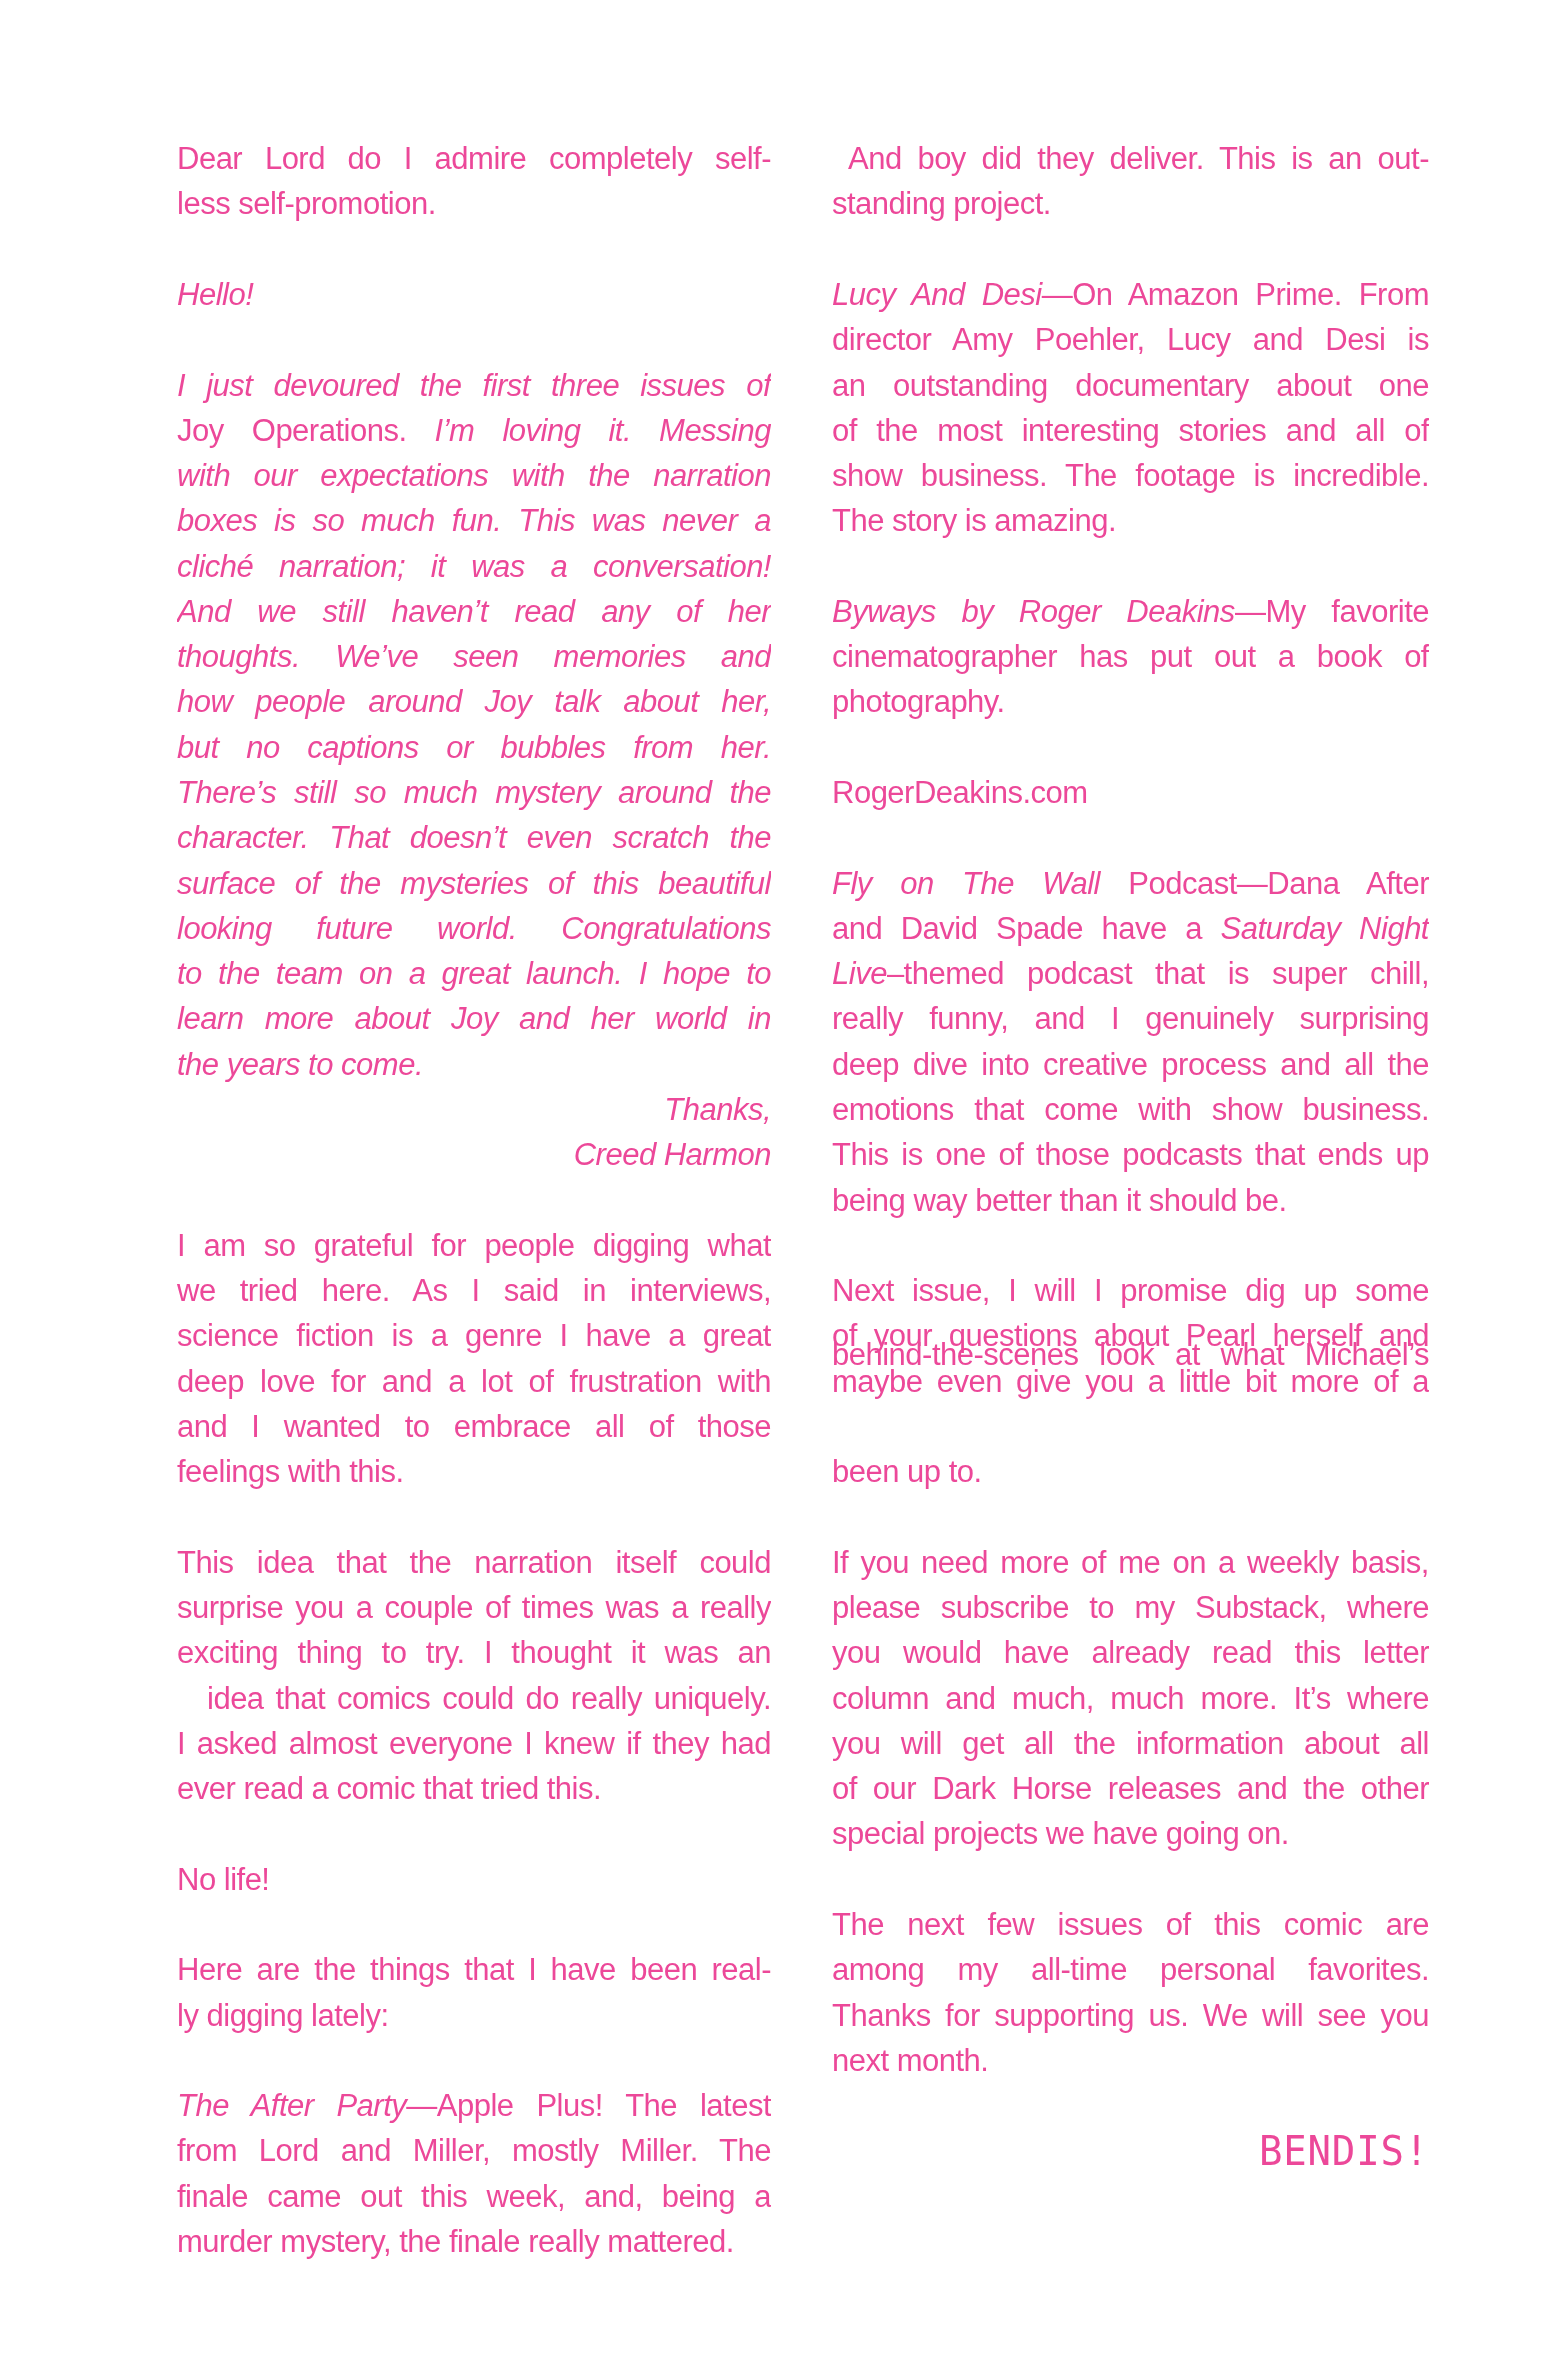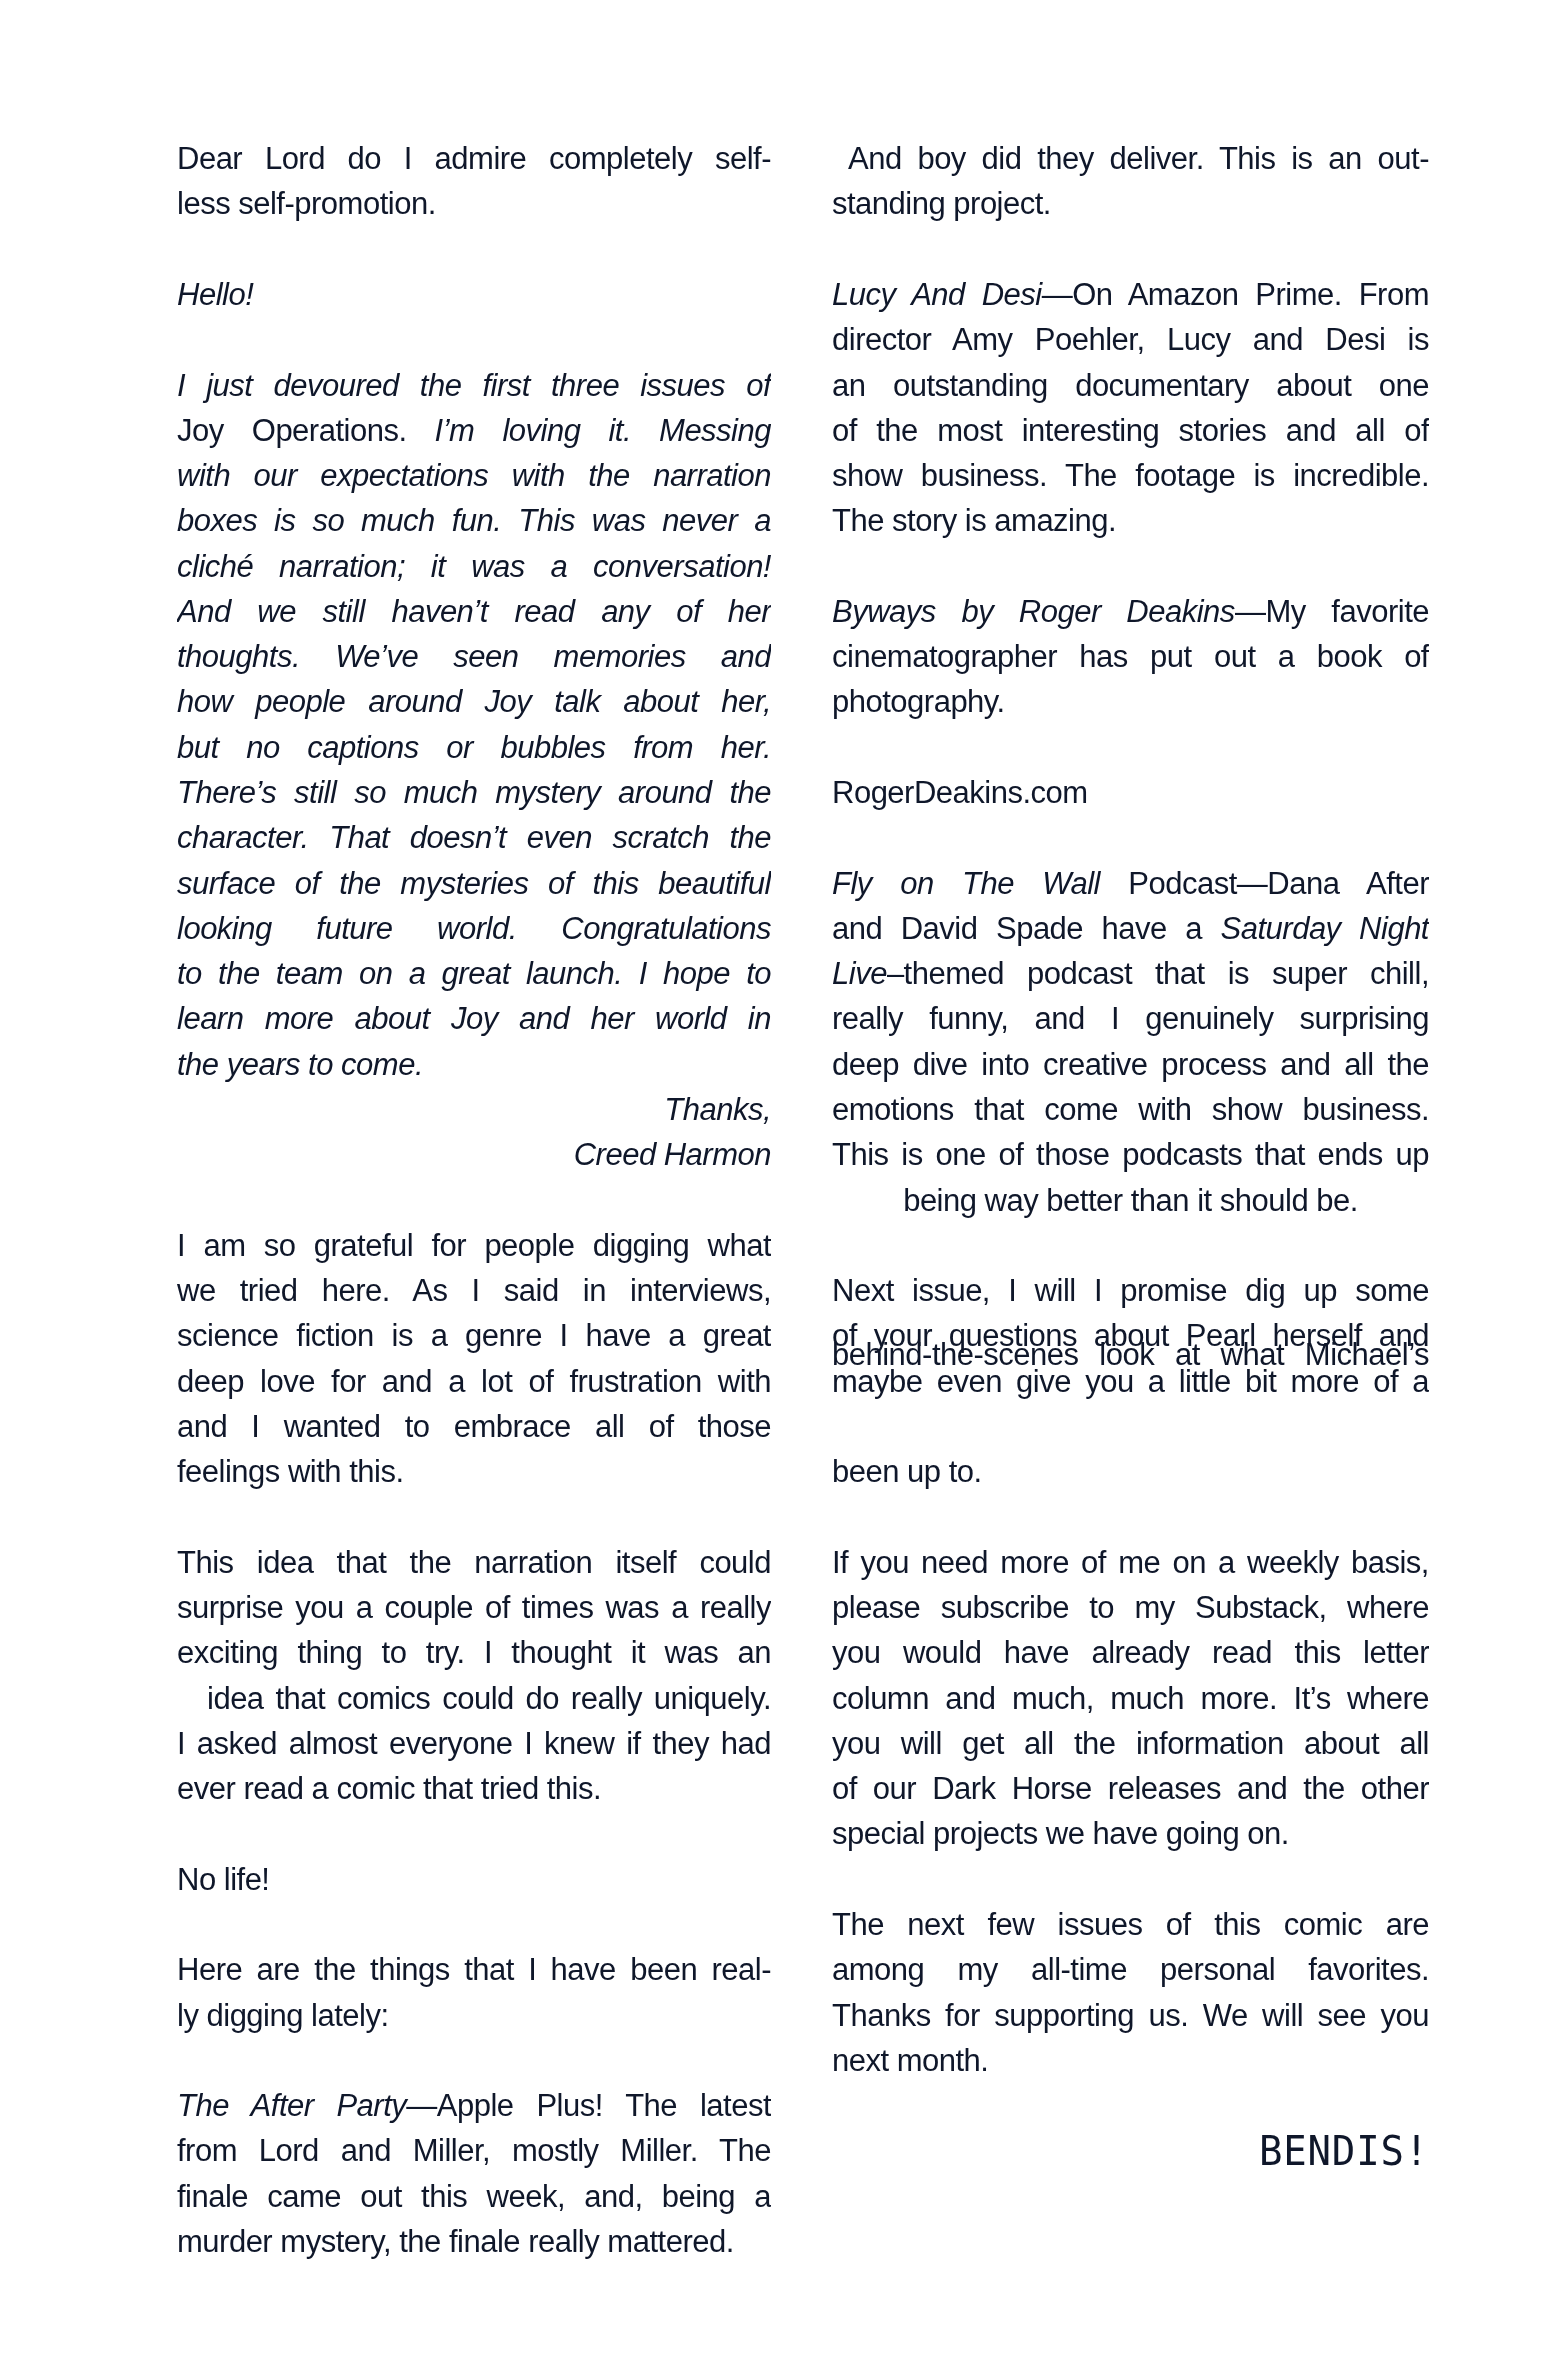--- a/index.html
+++ b/index.html
@@ -1,19 +1,19 @@
 <!DOCTYPE html>
 <html style="font-size:12.4px"><head>
 <meta charset="utf-8">
 <style>
   html, body { margin: 0; padding: 0; background: #ffffff; }
   body { width: 1547px; height: 2377px; position: relative; overflow: hidden; }
   .page {
     position: absolute; left: 0; top: 0; width: 1547px; height: 1980px;
-    background: #ffffff; color: #0f172a;
+    background: #ffffff; color: #ec4899;
     font-family: "Liberation Sans", "DejaVu Sans", sans-serif;
     border-radius: 23px;
   }
   .column { position: absolute; top: 0; height: 2377px; }
   .col-left { left: 177px; width: 594px; }
   .col-right { left: 832px; width: 597px; }
   .line {
     position: absolute; left: 0; right: 0;
     height: 45px; line-height: 45px;
     font-size: 31px; letter-spacing: -0.5px;
@@ -115,21 +115,21 @@
         <div class="line" style="top: 770px;"><span class="seg">RogerDeakins.com</span></div>
       </div>
       <div>
         <div class="line justify" style="top: 861px;"><span class="seg it">Fly on The Wall</span><span class="seg"> Podcast—Dana After</span></div>
         <div class="line justify" style="top: 906px;"><span class="seg">and David Spade have a </span><span class="seg it">Saturday Night</span></div>
         <div class="line justify" style="top: 951px;"><span class="seg it">Live</span><span class="seg">–themed podcast that is super chill,</span></div>
         <div class="line justify" style="top: 996px;"><span class="seg">really funny, and I genuinely surprising</span></div>
         <div class="line justify" style="top: 1042px;"><span class="seg">deep dive into creative process and all the</span></div>
         <div class="line justify" style="top: 1087px;"><span class="seg">emotions that come with show business.</span></div>
         <div class="line justify" style="top: 1132px;"><span class="seg">This is one of those podcasts that ends up</span></div>
-        <div class="line" style="top: 1178px; text-align: center;"><span class="seg">being way better than it should be.</span></div>
+        <div class="line" style="top: 1178px;"><span class="seg">being way better than it should be.</span></div>
       </div>
       <div>
         <div class="line justify" style="top: 1268px;"><span class="seg">Next issue, I will I promise dig up some</span></div>
         <div class="line justify" style="top: 1313px;"><span class="seg">of your questions about Pearl herself and</span></div>
         <div class="line justify" style="top: 1359px;"><span class="seg">maybe even give you a little bit more of a</span></div>
         <div class="line justify" style="top: 1332px;"><span class="seg">behind-the-scenes look at what Michael’s</span></div>
         <div class="line" style="top: 1449px;"><span class="seg">been up to.</span></div>
       </div>
       <div>
         <div class="line justify" style="top: 1540px;"><span class="seg">If you need more of me on a weekly basis,</span></div>

